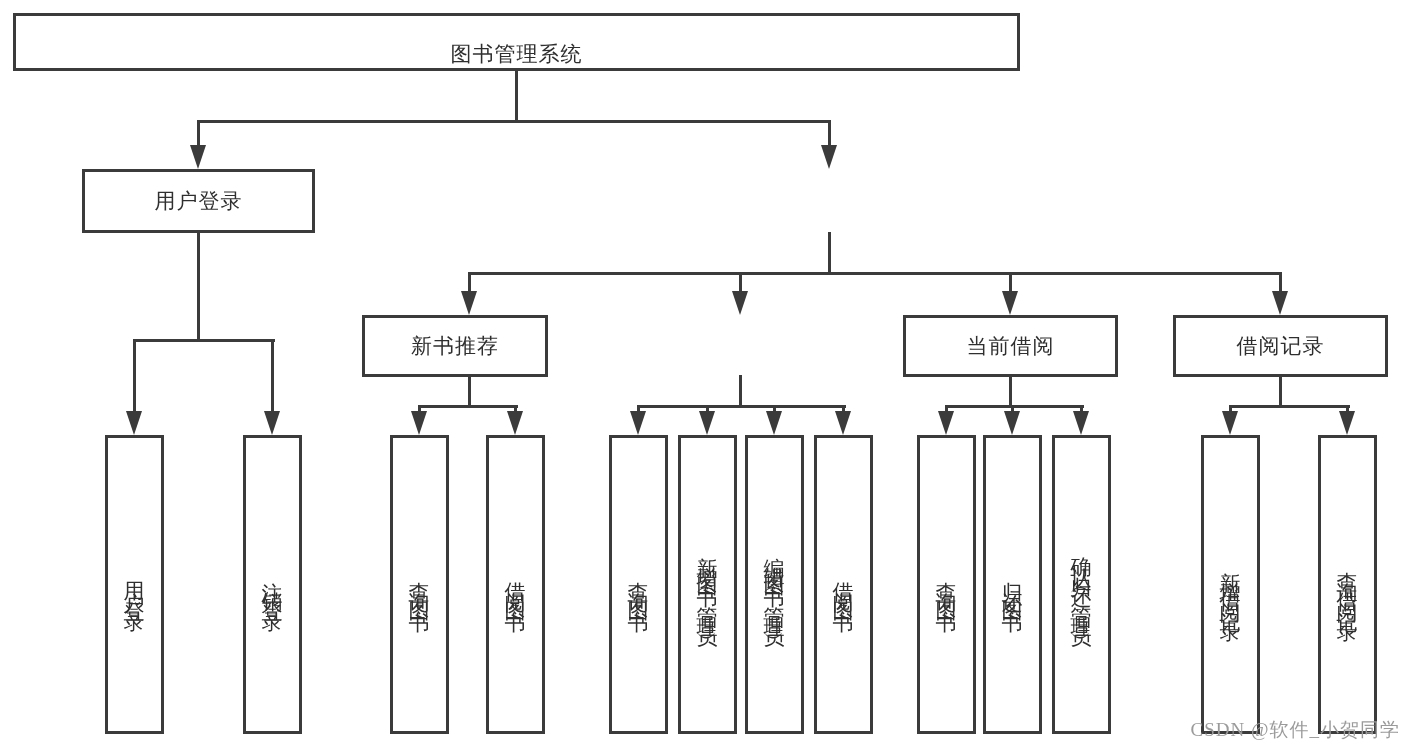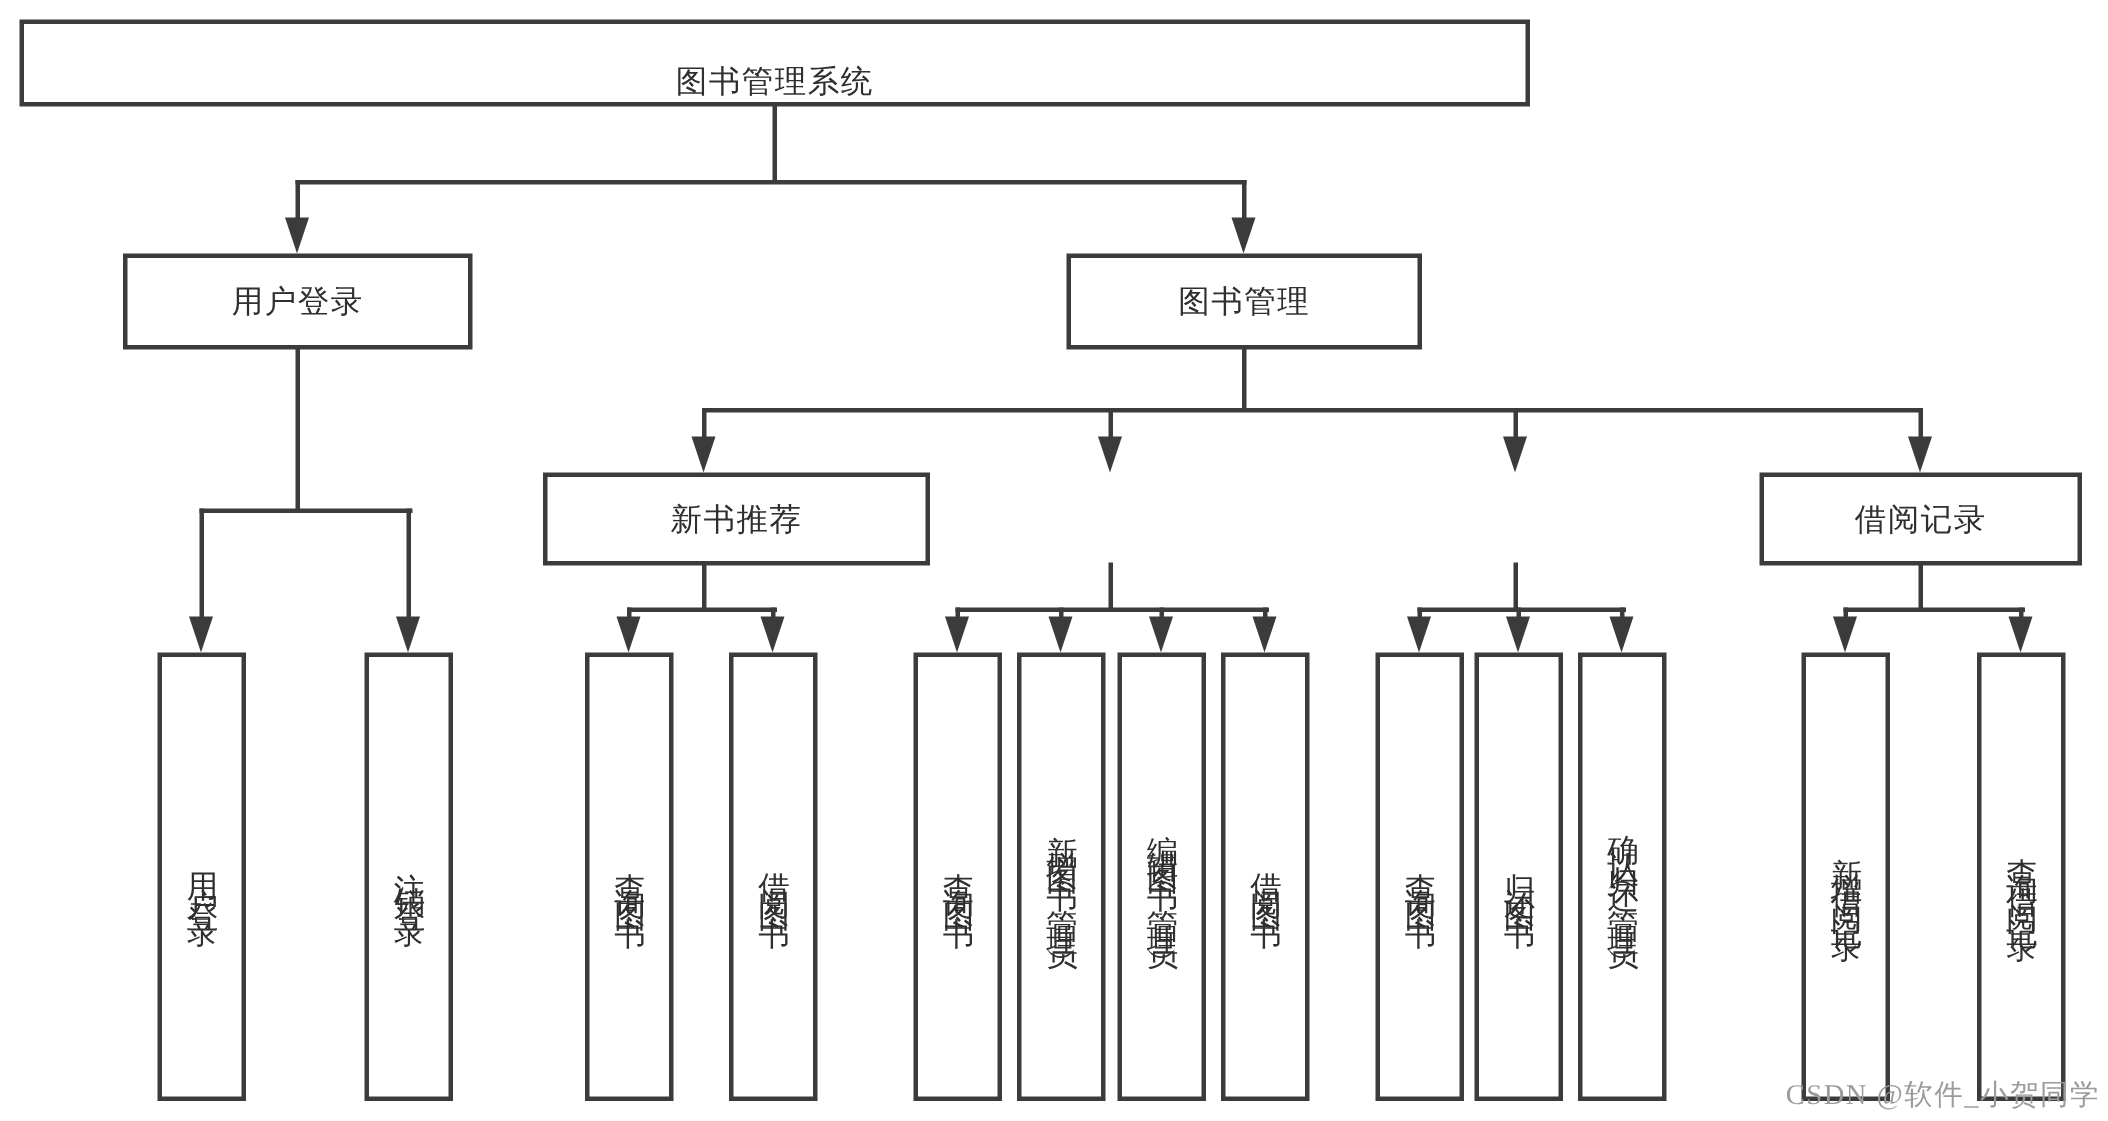--- a/index.html
+++ b/index.html
@@ -70,38 +70,38 @@
   </div>
 
   <div class="vline" style="left:515px;top:70px;height:52px;"></div>
   <div class="hline" style="left:197px;top:120px;width:634px;"></div>
   <div class="v-arrow" style="left:190px;top:120px;height:49px;"></div>
   <div class="v-arrow" style="left:821px;top:120px;height:49px;"></div>
 
   <div class="node" style="left:82px;top:169px;width:233px;height:64px;">
     <span>用户登录</span>
   </div>
-  <div class="node" style="left:711px;top:169px;width:237px;height:64px;">
-    <span>图书管理</span>
-  </div>
 
   <div class="vline" style="left:197px;top:232px;height:109px;"></div>
   <div class="hline" style="left:133px;top:339px;width:142px;"></div>
   <div class="v-arrow" style="left:126px;top:339px;height:96px;"></div>
   <div class="v-arrow" style="left:264px;top:339px;height:96px;"></div>
 
   <div class="vline" style="left:828px;top:232px;height:42px;"></div>
   <div class="hline" style="left:468px;top:272px;width:814px;"></div>
   <div class="v-arrow" style="left:461px;top:272px;height:43px;"></div>
   <div class="v-arrow" style="left:732px;top:272px;height:43px;"></div>
   <div class="v-arrow" style="left:1002px;top:272px;height:43px;"></div>
   <div class="v-arrow" style="left:1272px;top:272px;height:43px;"></div>
 
-  <div class="node" style="left:362px;top:315px;width:258px;height:62px;">
+  <div class="node" style="left:362px;top:315px;width:186px;height:62px;">
     <span>新书推荐</span>
+  </div>
+  <div class="node" style="left:903px;top:315px;width:215px;height:62px;">
+    <span>当前借阅</span>
   </div>
   <div class="node" style="left:1173px;top:315px;width:215px;height:62px;text-align:center;">
     <span>借阅记录</span>
   </div>
 
   <div class="vline" style="left:468px;top:375px;height:32px;"></div>
   <div class="hline" style="left:418px;top:405px;width:100px;"></div>
   <div class="v-arrow" style="left:411px;top:405px;height:30px;"></div>
   <div class="v-arrow" style="left:507px;top:405px;height:30px;"></div>
 

